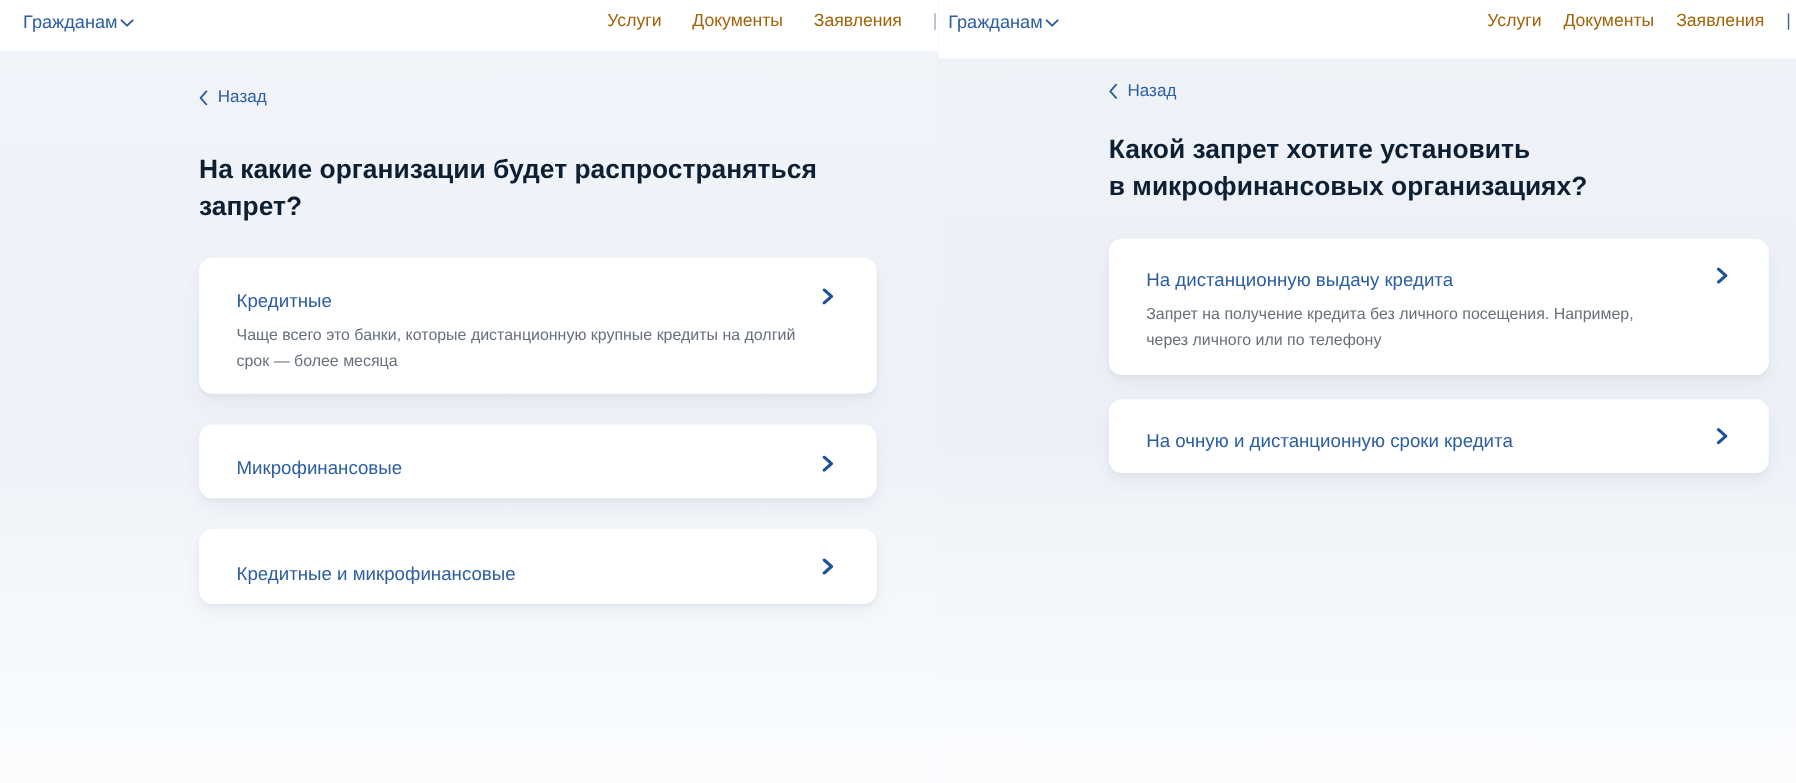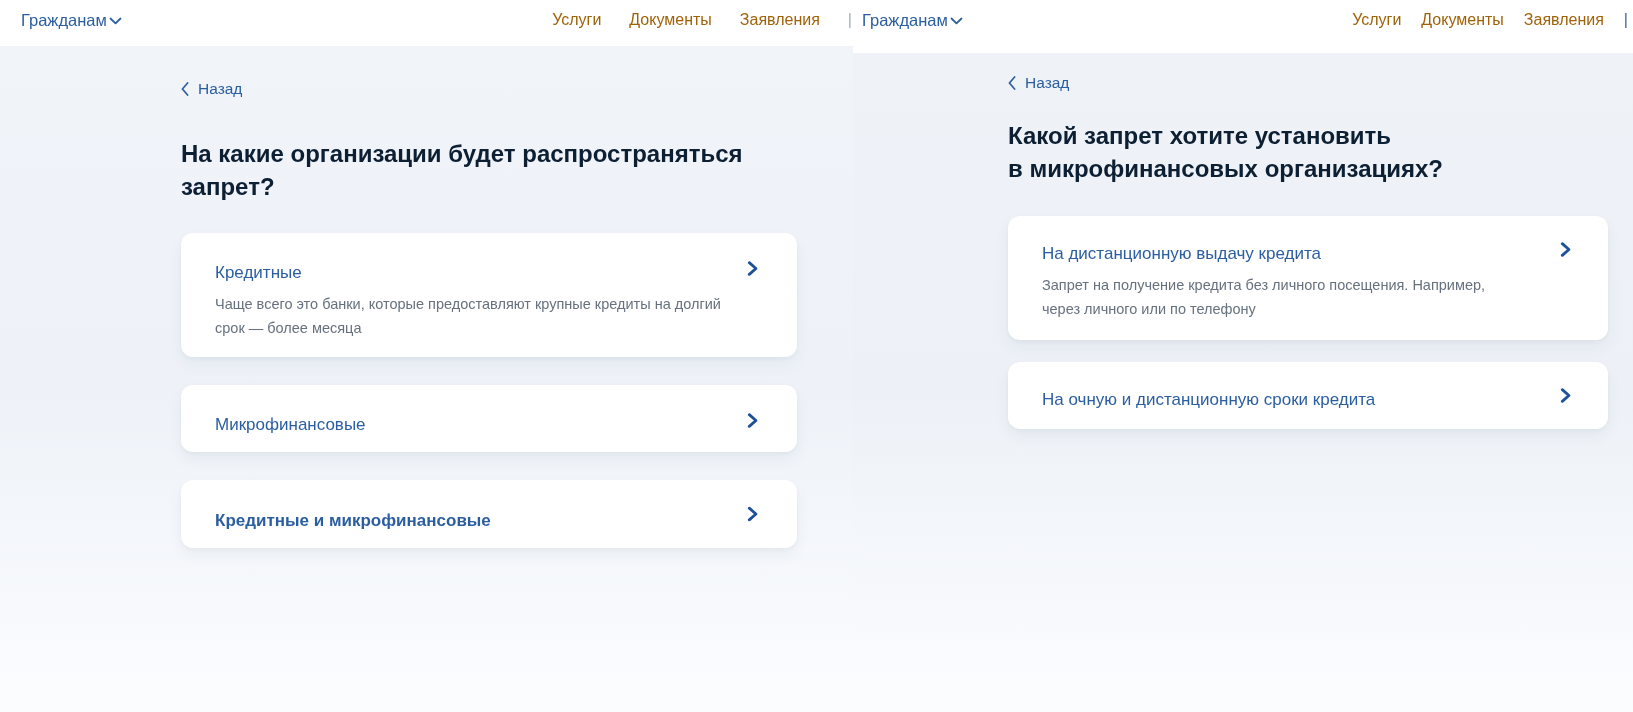--- a/index.html
+++ b/index.html
@@ -58,21 +58,21 @@
     position: relative;
     background: #ffffff;
     border-radius: 12px;
     box-shadow: 0 8px 16px rgba(30,50,80,0.05), 0 2px 4px rgba(30,50,80,0.04);
     cursor: pointer;
   }
   #win-left  .card { width: 616px; padding: 29px 90px 17px 34px; }
   #win-right .card { width: 600px; padding: 27px 86px 19px 34px; }
   .card-title { font-size: 17px; line-height: 21px; color: #2b5ea1; }
   .card-desc  { margin-top: 9px; font-size: 14.5px; line-height: 24px; color: #66717d; white-space: pre; }
-  .card.compact { height: 68px; display: flex; align-items: center; padding-top: 0; padding-bottom: 0; font-weight: bold; }
+  .card.compact { height: 68px; display: flex; align-items: center; padding-top: 0; padding-bottom: 0; }
 
   .chev-right { position: absolute; right: 38px; top: 28px; }
   #win-right .chev-right { right: 36px; top: 26px; }
   .card.compact .chev-right { top: 50%; transform: translateY(-50%); }
 
   svg { display: block; }
 </style>
 </head>
 <body>
 
@@ -103,21 +103,21 @@
       </span>
       <span>Назад</span>
     </div>
 
     <h1 class="page-title">На какие организации будет распространяться
 запрет?</h1>
 
     <div class="cards">
       <div class="card">
         <div class="card-title">Кредитные</div>
-        <div class="card-desc">Чаще всего это банки, которые предоставляют крупные кредиты на долгий
+        <div class="card-desc">Чаще всего это банки, которые дистанционную крупные кредиты на долгий
 срок — более месяца</div>
         <span class="chev-right">
           <svg width="13" height="15" viewBox="0 0 12 14">
               <polyline points="3,1.5 9.2,7 3,12.5" fill="none" stroke="#1d4f9f" stroke-width="2.6" stroke-linecap="round" stroke-linejoin="round"></polyline>
             </svg>
         </span>
       </div>
 
       <div class="card">
         <div class="card-title">Микрофинансовые</div>

